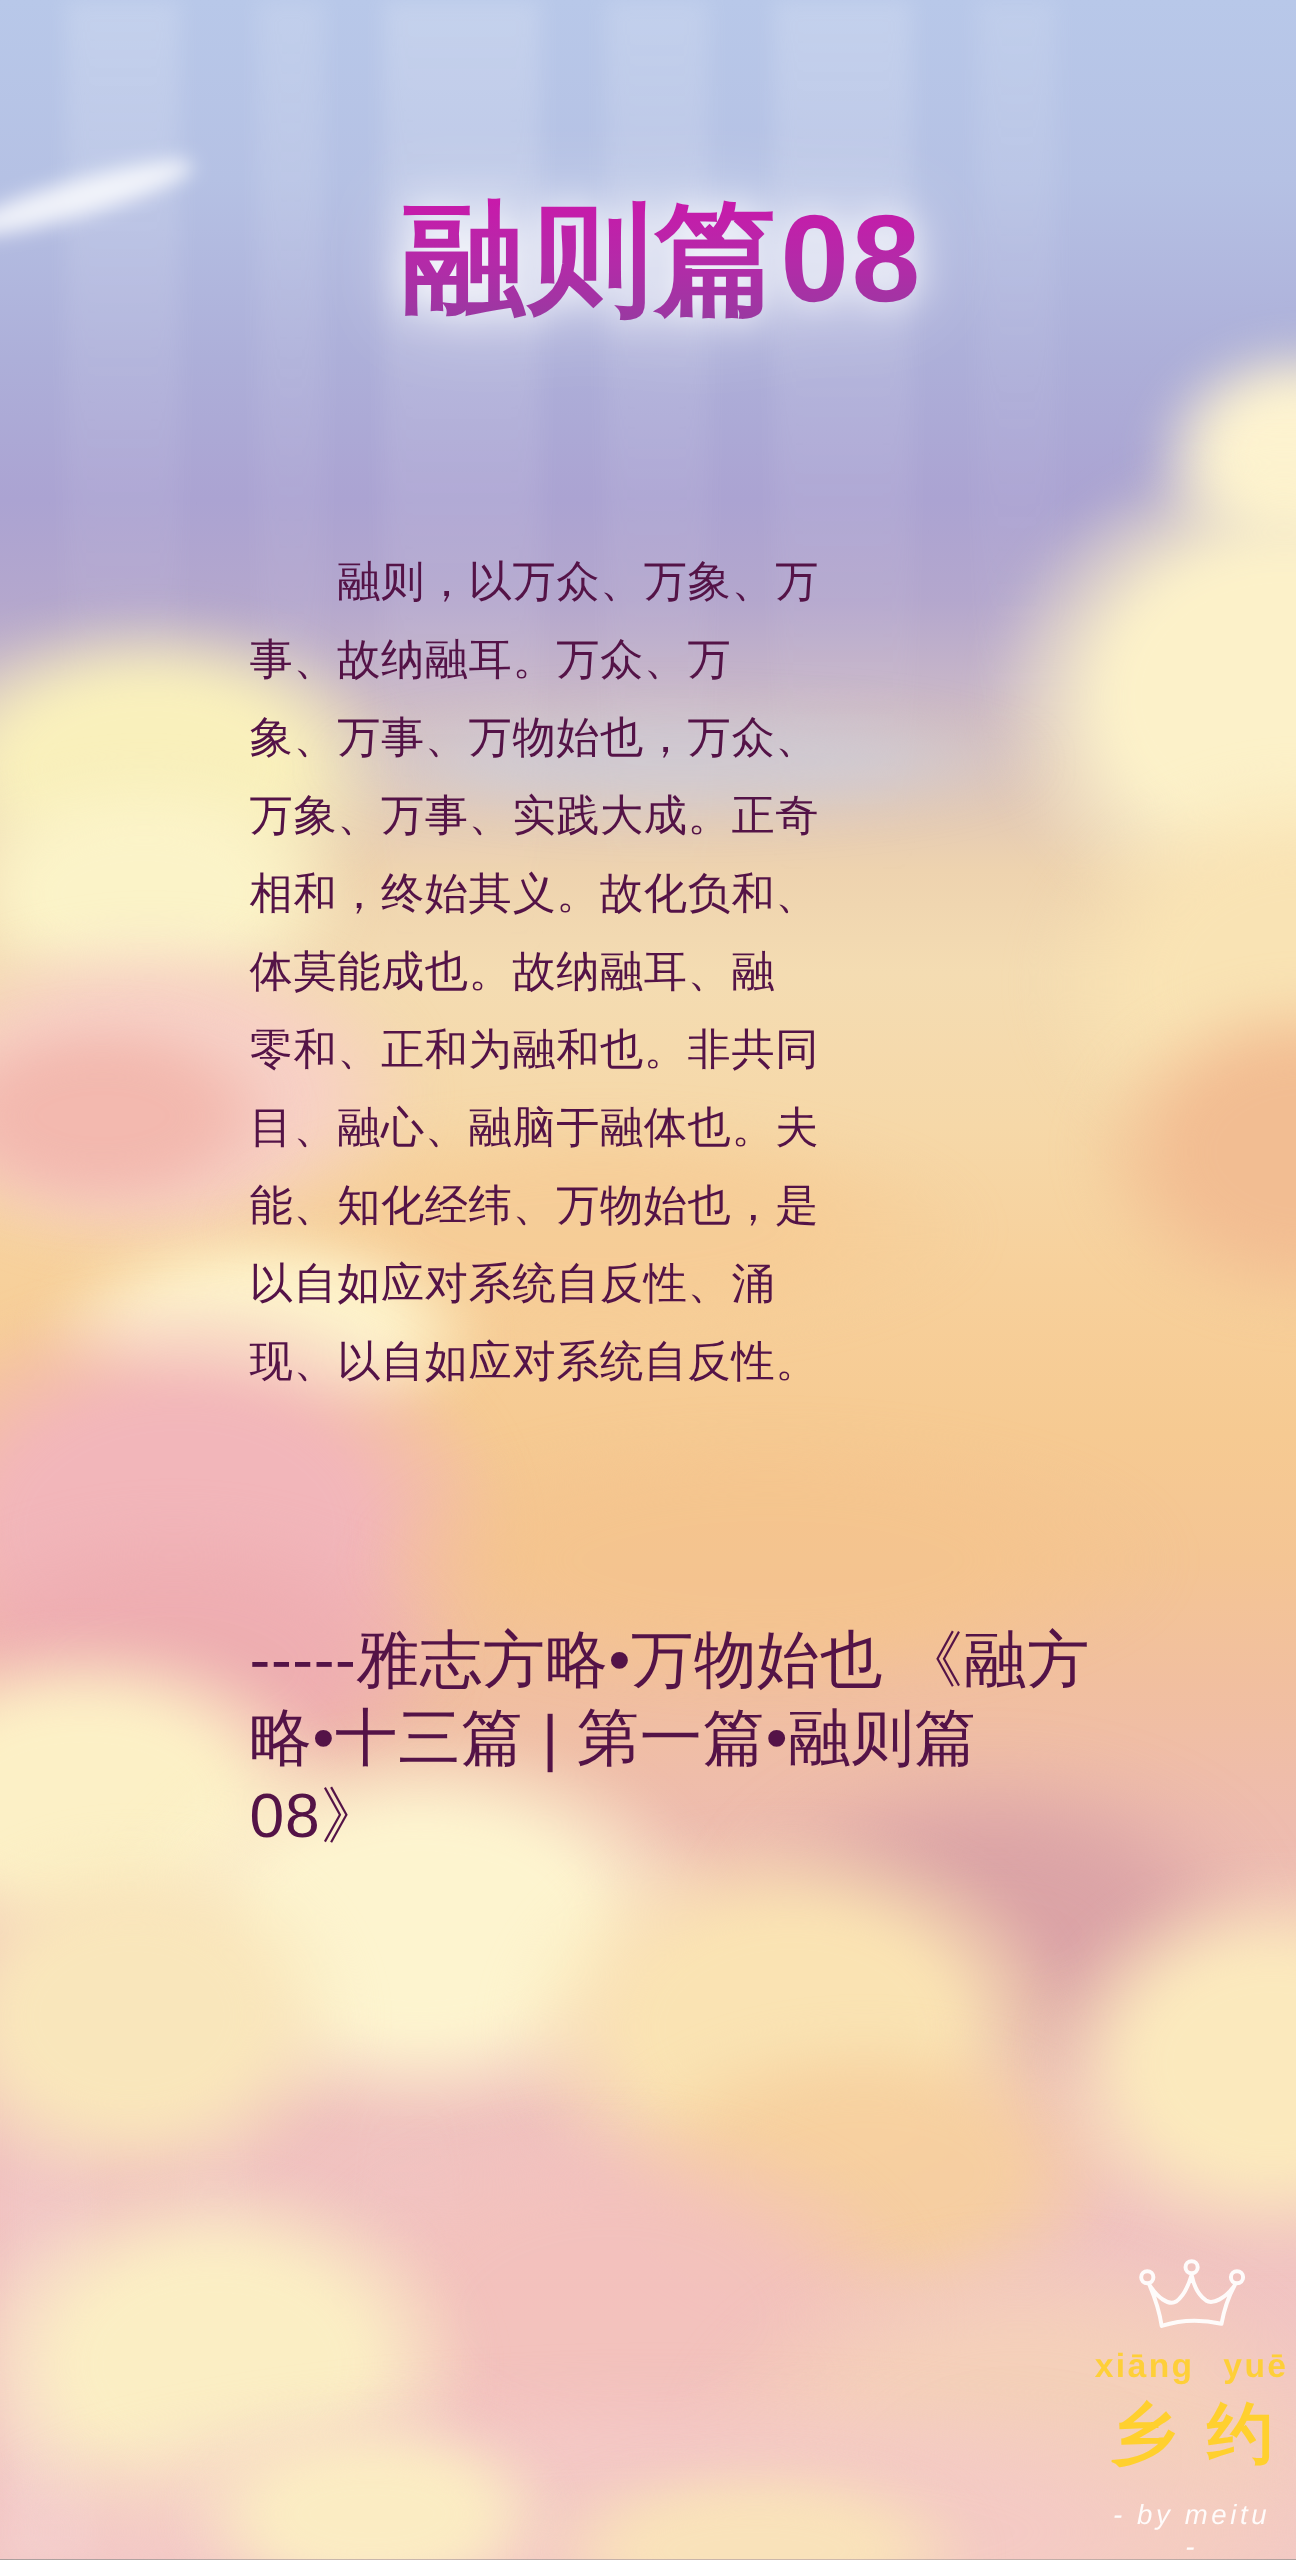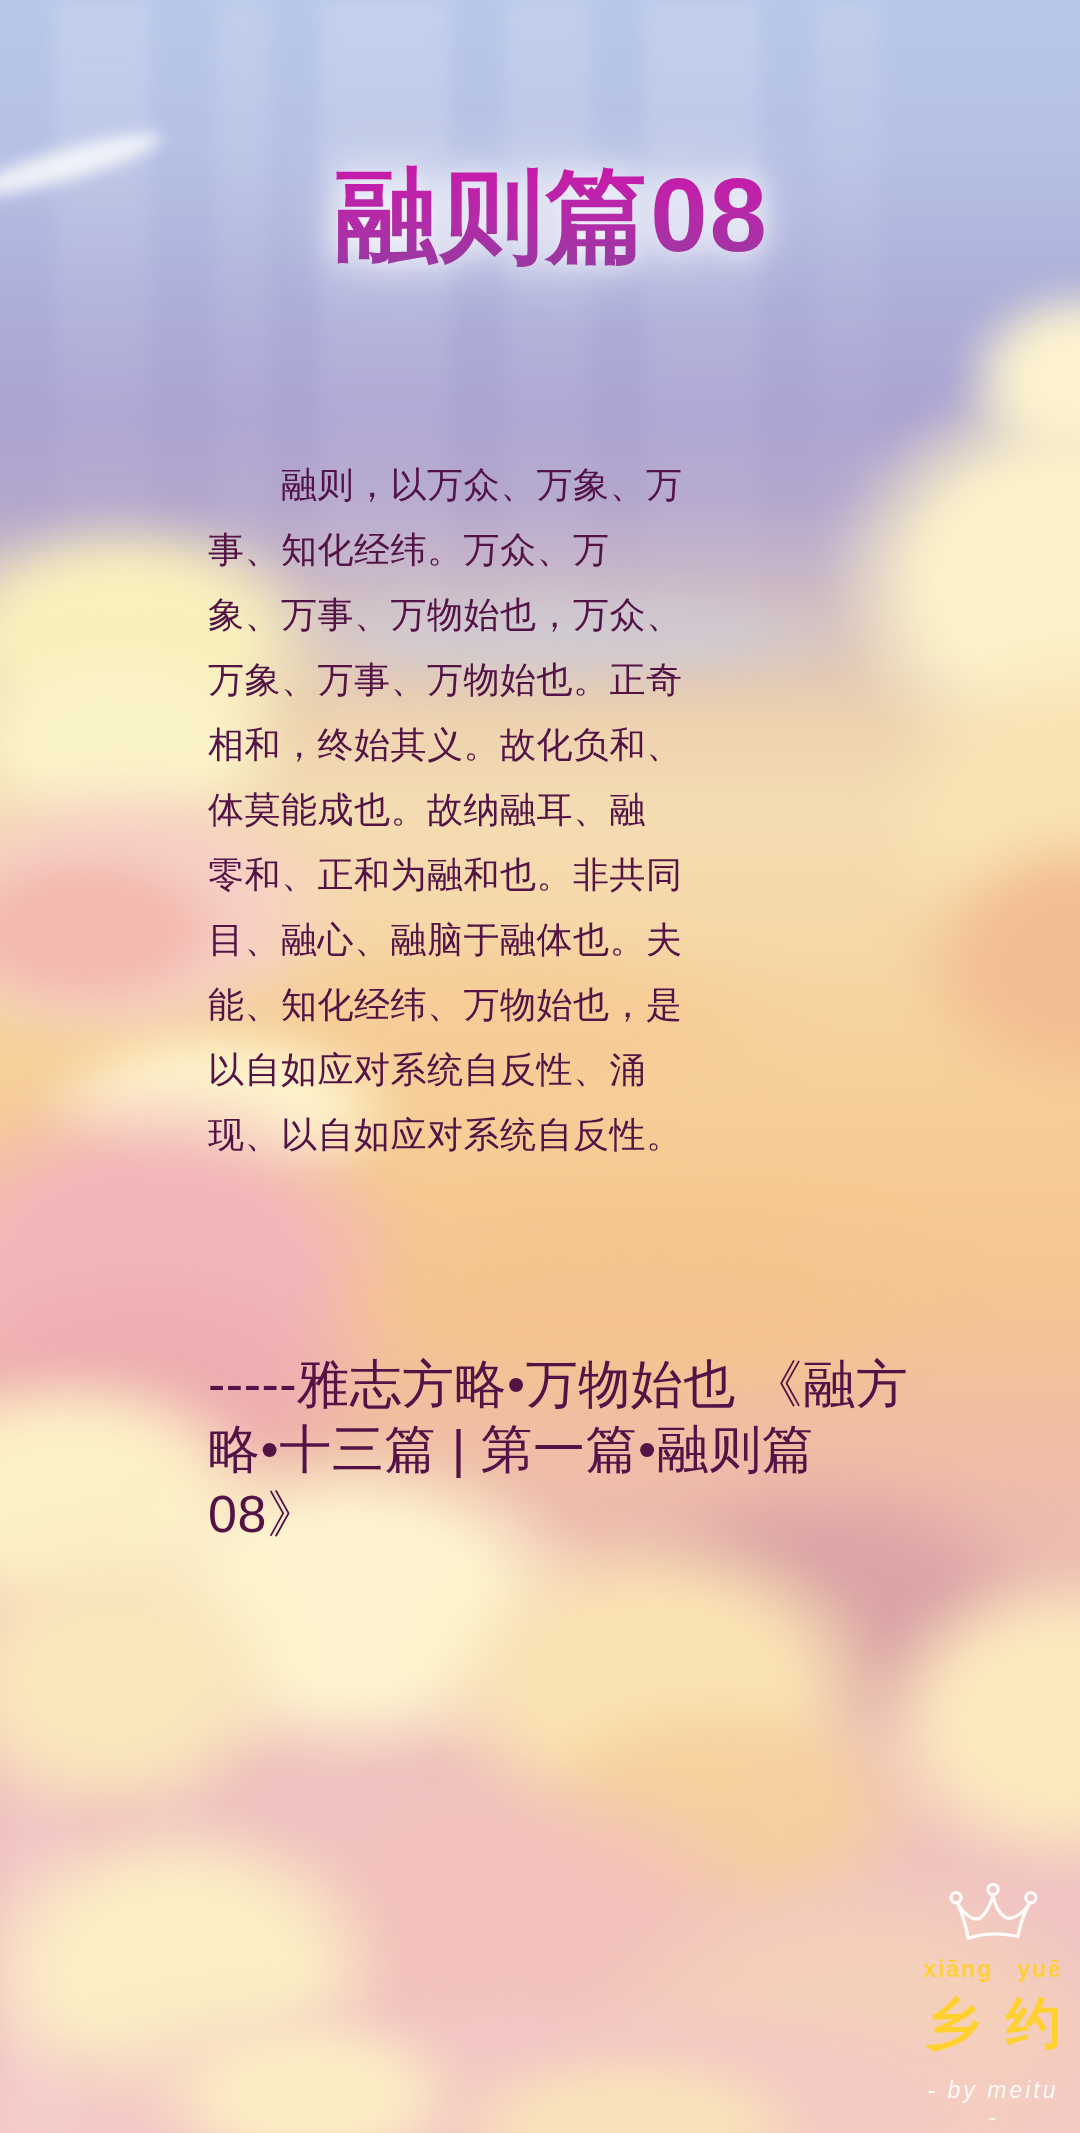--- a/index.html
+++ b/index.html
@@ -70,21 +70,21 @@
   .line { white-space:nowrap; }
 
   
   .watermark {
     position:absolute; z-index:6; right:12px; top:1882px; width:150px;
     text-align:center;
   }
   .crown { display:block; margin:0 auto 2px auto; }
   .wm-pinyin {
     display:flex; justify-content:center; gap:24px;
-    font-size:23px; font-weight:bold; letter-spacing:2px;
+    font-size:28px; font-weight:bold; letter-spacing:2px;
     color:var(--watermark-yellow); opacity:.92;
   }
   .wm-name {
     margin-top:4px;
     font-size:55px; font-weight:bold;
     letter-spacing:26px; margin-right:-26px;
     color:var(--watermark-yellow);
   }
   .wm-byline {
     margin-top:16px;
@@ -141,23 +141,23 @@
     <div class="cloud" style="left:560px;top:1860px;width:580px;height:380px;background:radial-gradient(closest-side,rgba(246,212,182,.7) 55%,rgba(246,212,182,0))"></div>
     <div class="cloud" style="left:-50px;top:1980px;width:1200px;height:260px;background:radial-gradient(closest-side,rgba(244,201,198,.85) 55%,rgba(244,201,198,0))"></div>
     <div class="cloud" style="left:150px;top:2010px;width:320px;height:170px;background:radial-gradient(closest-side,#fbecc3 55%,rgba(251,236,195,0))"></div>
     <div class="cloud" style="left:440px;top:2050px;width:380px;height:150px;background:radial-gradient(closest-side,#f9e2ba 55%,rgba(249,226,186,0))"></div>
   </div>
 
   <h1 class="title">融则篇08</h1>
 
   <div class="body-text">
       <div class="line">　　融则，以万众、万象、万</div>
-      <div class="line">事、知化经纬。万众、万</div>
+      <div class="line">事、故纳融耳。万众、万</div>
       <div class="line">象、万事、万物始也，万众、</div>
-      <div class="line">万象、万事、万物始也。正奇</div>
+      <div class="line">万象、万事、实践大成。正奇</div>
       <div class="line">相和，终始其义。故化负和、</div>
       <div class="line">体莫能成也。故纳融耳、融</div>
       <div class="line">零和、正和为融和也。非共同</div>
       <div class="line">目、融心、融脑于融体也。夫</div>
       <div class="line">能、知化经纬、万物始也，是</div>
       <div class="line">以自如应对系统自反性、涌</div>
       <div class="line">现、以自如应对系统自反性。</div>
     </div>
 
   <div class="attribution">

